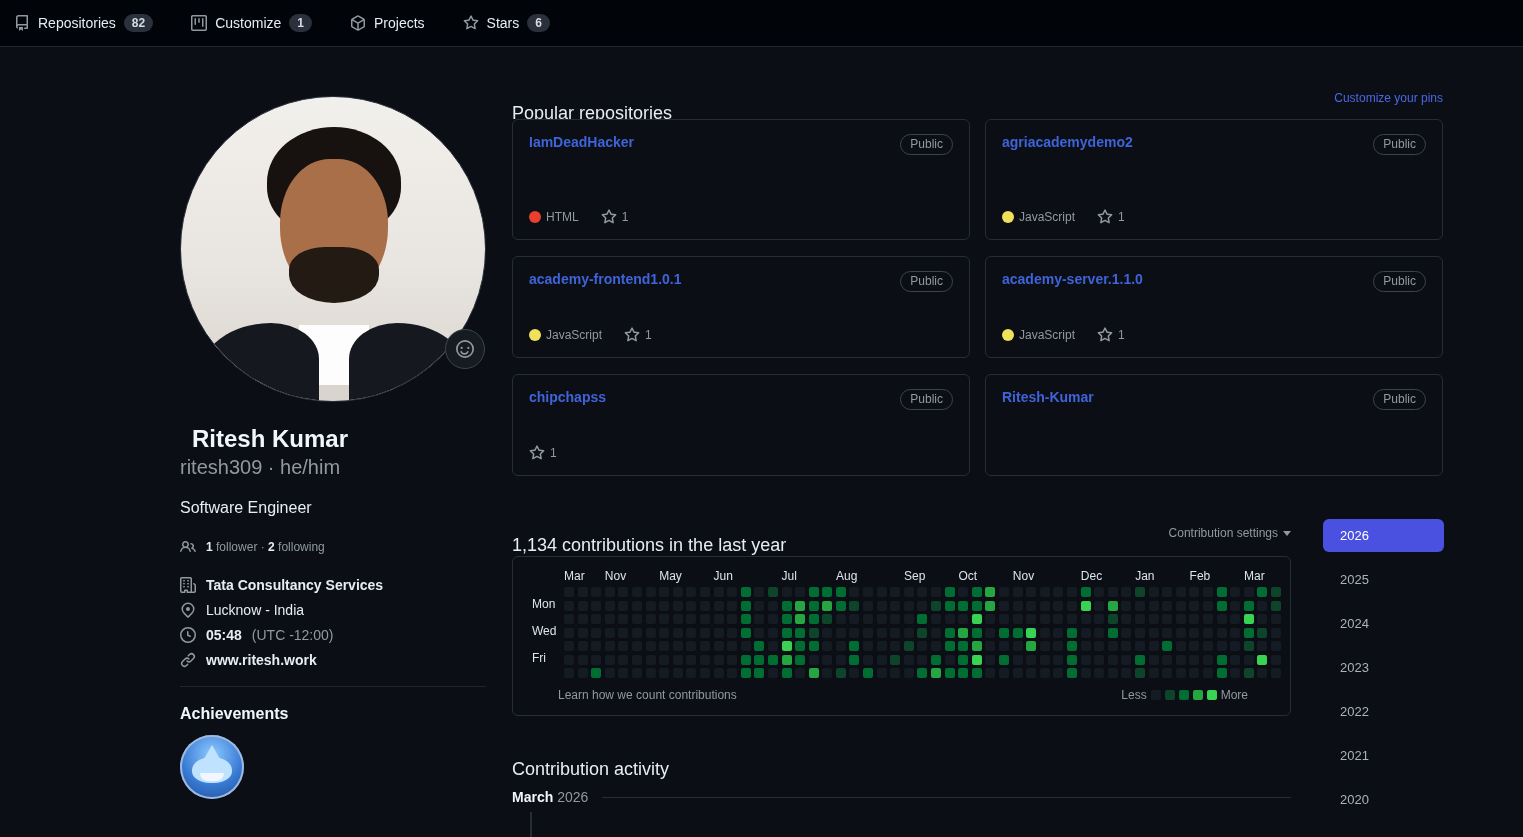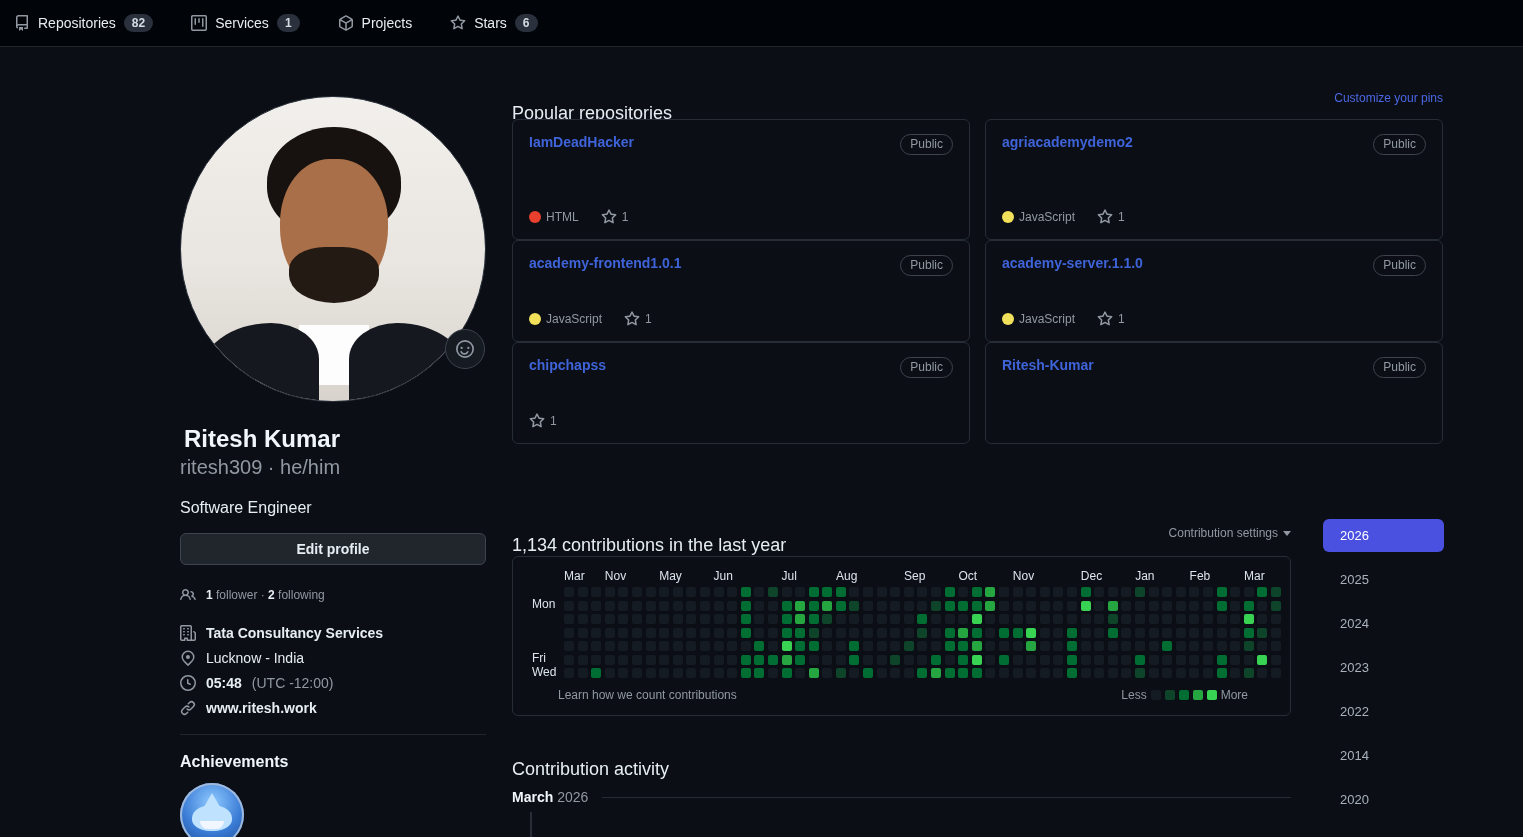--- a/index.html
+++ b/index.html
@@ -24,21 +24,21 @@
     background:linear-gradient(180deg,#f2f0ec 0%,#e9e5e0 55%,#d8d3cc 100%); border:1px solid #2a313c; }
   .avatar .hair { position:absolute; left:86px; top:30px; width:134px; height:110px; background:#171210; border-radius:50% 50% 45% 45%; }
   .avatar .face { position:absolute; left:99px; top:62px; width:108px; height:138px; background:#a96f48; border-radius:46% 46% 50% 50%; }
   .avatar .beard { position:absolute; left:108px; top:150px; width:90px; height:56px; background:#241a14; border-radius:40% 40% 50% 50%; }
   .avatar .shirt { position:absolute; left:118px; top:228px; width:70px; height:60px; background:#fdfdfd; }
   .avatar .suitL { position:absolute; left:18px; top:226px; width:120px; height:90px; background:#15181e; border-radius:60% 40% 0 0; }
   .avatar .suitR { position:absolute; left:168px; top:226px; width:120px; height:90px; background:#15181e; border-radius:40% 60% 0 0; }
   .status-btn { position:absolute; left:265px; top:233px; width:40px; height:40px; border-radius:50%;
     background:#161b22; border:1px solid #3d444d; display:flex; align-items:center; justify-content:center; cursor:pointer; }
   .status-btn svg { fill:#9198a1; }
-  .p-name { font-size:24px; font-weight:700; margin:22px 0 0 4px; line-height:1.25; color:#f0f6fc; }
+  .p-name { font-size:24px; font-weight:700; margin:22px 0 0 12px; line-height:1.25; color:#f0f6fc; }
   .p-login { font-size:20px; font-weight:300; color:#9198a1; margin-top:2px; }
   .p-bio { font-size:16px; color:#e6edf3; margin-top:20px; }
   .edit-btn { margin-top:16px; width:306px; height:32px; border-radius:6px; background:#21262d;
     border:1px solid #3d444d; color:#e6edf3; font-weight:600; font-size:14px; cursor:pointer;
     font-family:"Liberation Sans",sans-serif; }
   .follow-row { margin-top:22px; display:flex; align-items:center; gap:10px; color:#9198a1; font-size:12px; }
   .follow-row svg { fill:#9198a1; }
   .follow-row b { color:#e6edf3; font-weight:600; }
   .details { margin-top:22px; display:flex; flex-direction:column; gap:9px; }
   .detail-row { display:flex; align-items:center; gap:10px; font-size:14px; color:#e6edf3; }
@@ -53,21 +53,21 @@
   .ach-badge .fin { position:absolute; left:24px; top:10px; width:0; height:0;
     border-left:8px solid transparent; border-right:8px solid transparent; border-bottom:14px solid #bfe3ff; }
   .ach-badge .bodyy { position:absolute; left:12px; top:22px; width:40px; height:26px; background:#bfe3ff; border-radius:50% 50% 45% 45%; }
   .ach-badge .mouth { position:absolute; left:20px; top:38px; width:24px; height:8px; background:#f2f7ff; border-radius:0 0 12px 12px; }
 
   
   .sec-title { position:absolute; font-size:18px; font-weight:400; color:#e6edf3; }
   #popular-title { left:512px; top:88px; }
   #customize-pins { position:absolute; left:1243px; top:91px; width:200px; text-align:right; font-size:12px; color:#4c67e4; cursor:pointer; }
   .repo-grid { position:absolute; left:512px; top:119px; width:931px;
-    display:grid; grid-template-columns:1fr 1fr; grid-template-rows:121px 102px 102px; gap:0 15px;text-align:center; }
+    display:grid; grid-template-columns:1fr 1fr; grid-template-rows:121px 102px 102px; gap:16px 15px;text-align:center; }
   .repo-card { border:1px solid #262d37; border-radius:6px; padding:14px 16px; display:flex; flex-direction:column; background:#0b0f15; }
   .repo-head { display:flex; align-items:flex-start; justify-content:space-between; }
   .repo-name { color:#3f63d9; font-weight:600; font-size:14px; }
   .vis-badge { border:1px solid #3d444d; color:#9198a1; font-size:12px; font-weight:500;
     border-radius:2em; padding:1px 9px; line-height:17px; }
   .repo-desc { font-size:12px; color:#9198a1; margin:8px 0 0 0; }
   .repo-meta { margin-top:auto; display:flex; align-items:center; gap:22px; font-size:12px; color:#9198a1; }
   .meta-item { display:flex; align-items:center; gap:5px; }
   .lang-dot { width:12px; height:12px; border-radius:50%; display:inline-block; }
   .repo-meta svg { fill:#9198a1; }
@@ -115,21 +115,21 @@
         <svg width="16" height="16" viewBox="0 0 16 16">
           <path d="M2 2.5A2.5 2.5 0 0 1 4.5 0h8.75a.75.75 0 0 1 .75.75v12.5a.75.75 0 0 1-.75.75h-2.5a.75.75 0 0 1 0-1.5h1.75v-2h-8a1 1 0 0 0-.714 1.7.75.75 0 1 1-1.072 1.05A2.495 2.495 0 0 1 2 11.5Zm10.5-1h-8a1 1 0 0 0-1 1v6.708A2.486 2.486 0 0 1 4.5 9h8ZM5 12.25a.25.25 0 0 1 .25-.25h3.5a.25.25 0 0 1 .25.25v3.25a.25.25 0 0 1-.4.2l-1.45-1.087a.249.249 0 0 0-.3 0L5.4 15.7a.25.25 0 0 1-.4-.2Z"></path>
         </svg>
         <span>Repositories</span>
         <span class="nav-count">82</span>
       </a>
       <a class="nav-item">
         <svg width="16" height="16" viewBox="0 0 16 16">
           <path d="M1.75 0h12.5C15.216 0 16 .784 16 1.75v12.5A1.75 1.75 0 0 1 14.25 16H1.75A1.75 1.75 0 0 1 0 14.25V1.75C0 .784.784 0 1.75 0ZM1.5 1.75v12.5c0 .138.112.25.25.25h12.5a.25.25 0 0 0 .25-.25V1.75a.25.25 0 0 0-.25-.25H1.75a.25.25 0 0 0-.25.25ZM11.75 3a.75.75 0 0 1 .75.75v7.5a.75.75 0 0 1-1.5 0v-7.5a.75.75 0 0 1 .75-.75Zm-8.25.75a.75.75 0 0 1 1.5 0v5.5a.75.75 0 0 1-1.5 0ZM8 3a.75.75 0 0 1 .75.75v3.5a.75.75 0 0 1-1.5 0v-3.5A.75.75 0 0 1 8 3Z"></path>
         </svg>
-        <span>Services</span>
+        <span>Customize</span>
         <span class="nav-count">1</span>
       </a>
       <a class="nav-item">
         <svg width="16" height="16" viewBox="0 0 16 16">
           <path d="m8.878.392 5.25 3.045c.54.314.872.89.872 1.514v6.098a1.75 1.75 0 0 1-.872 1.514l-5.25 3.045a1.75 1.75 0 0 1-1.756 0l-5.25-3.045A1.75 1.75 0 0 1 1 11.049V4.951c0-.624.332-1.201.872-1.514L7.122.392a1.75 1.75 0 0 1 1.756 0ZM7.875 1.69l-4.63 2.685L8 7.133l4.755-2.758-4.63-2.685a.248.248 0 0 0-.25 0ZM2.5 5.677v5.372c0 .09.047.171.125.216l4.625 2.683V8.432Zm6.25 8.271 4.625-2.683a.25.25 0 0 0 .125-.216V5.677L8.75 8.432Z"></path>
         </svg>
         <span>Projects</span>
       </a>
       <a class="nav-item">
         <svg width="16" height="16" viewBox="0 0 16 16">
@@ -152,21 +152,20 @@
   </div>
   <div class="status-btn" id="status-btn">
       <svg width="18" height="18" viewBox="0 0 16 16">
         <path d="M8 0a8 8 0 1 1 0 16A8 8 0 0 1 8 0ZM1.5 8a6.5 6.5 0 1 0 13 0 6.5 6.5 0 0 0-13 0Zm9.26 1.79a.75.75 0 0 1 .326 1.009 4.002 4.002 0 0 1-7.172 0 .75.75 0 1 1 1.335-.682 2.502 2.502 0 0 0 4.502 0 .75.75 0 0 1 1.009-.327ZM5 8a1 1 0 1 1 0-2 1 1 0 0 1 0 2Zm6 0a1 1 0 1 1 0-2 1 1 0 0 1 0 2Z"></path>
       </svg>
     </div>
 
   <div class="p-name">Ritesh Kumar</div>
   <div class="p-login">ritesh309 · he/him</div>
   <div class="p-bio">Software Engineer</div>
-  <button class="edit-btn">Edit profile</button>
 
   <div class="follow-row" id="follow-row">
       <svg width="16" height="16" viewBox="0 0 16 16">
         <path d="M2 5.5a3.5 3.5 0 1 1 5.898 2.549 5.508 5.508 0 0 1 3.034 4.084.75.75 0 1 1-1.482.235 4 4 0 0 0-7.9 0 .75.75 0 0 1-1.482-.236A5.507 5.507 0 0 1 3.102 8.05 3.493 3.493 0 0 1 2 5.5ZM11 4a3.001 3.001 0 0 1 2.22 5.018 5.01 5.01 0 0 1 2.56 3.012.749.749 0 0 1-.885.954.752.752 0 0 1-.549-.514 3.507 3.507 0 0 0-2.522-2.372.75.75 0 0 1-.574-.73v-.352a.75.75 0 0 1 .416-.672A1.5 1.5 0 0 0 11 5.5a.75.75 0 0 1 0-1.5Zm-5.5-.5a2 2 0 1 0-.001 3.999A2 2 0 0 0 5.5 3.5Z"></path>
       </svg>
       <span><b>1</b> follower · <b>2</b> following</span>
     </div>
 
   <div class="details" id="detail-list">
       <div class="detail-row">
@@ -292,21 +291,21 @@
       <span style="left: 340px;">Sep</span>
       <span style="left: 394.4px;">Oct</span>
       <span style="left: 448.8px;">Nov</span>
       <span style="left: 516.8px;">Dec</span>
       <span style="left: 571.2px;">Jan</span>
       <span style="left: 625.6px;">Feb</span>
       <span style="left: 680px;">Mar</span>
     </div>
   <div class="day-labels" id="day-labels">
       <span style="top: 39.5px;">Mon</span>
-      <span style="top: 66.5px; margin-top: 41px;">Wed</span>
+      <span style="top: 66.5px;">Wed</span>
       <span style="top: 93.5px;">Fri</span>
     </div>
   <div class="heatmap" id="heatmap">
       <div class="cell" style="background: rgb(21, 27, 35); grid-area: 1 / 1;"></div>
       <div class="cell" style="background: rgb(21, 27, 35); grid-area: 1 / 2;"></div>
       <div class="cell" style="background: rgb(21, 27, 35); grid-area: 1 / 3;"></div>
       <div class="cell" style="background: rgb(21, 27, 35); grid-area: 1 / 4;"></div>
       <div class="cell" style="background: rgb(21, 27, 35); grid-area: 1 / 5;"></div>
       <div class="cell" style="background: rgb(21, 27, 35); grid-area: 1 / 6;"></div>
       <div class="cell" style="background: rgb(21, 27, 35); grid-area: 1 / 7;"></div>
@@ -700,15 +699,15 @@
   <div class="activity-line"></div>
 </div>
 <div class="timeline-v"></div>
 
 <div class="years" id="years-list">
     <button class="year-item selected">2026</button>
     <button class="year-item">2025</button>
     <button class="year-item">2024</button>
     <button class="year-item">2023</button>
     <button class="year-item">2022</button>
-    <button class="year-item">2014</button>
+    <button class="year-item">2021</button>
     <button class="year-item">2020</button>
   </div>
 
 </body></html>

